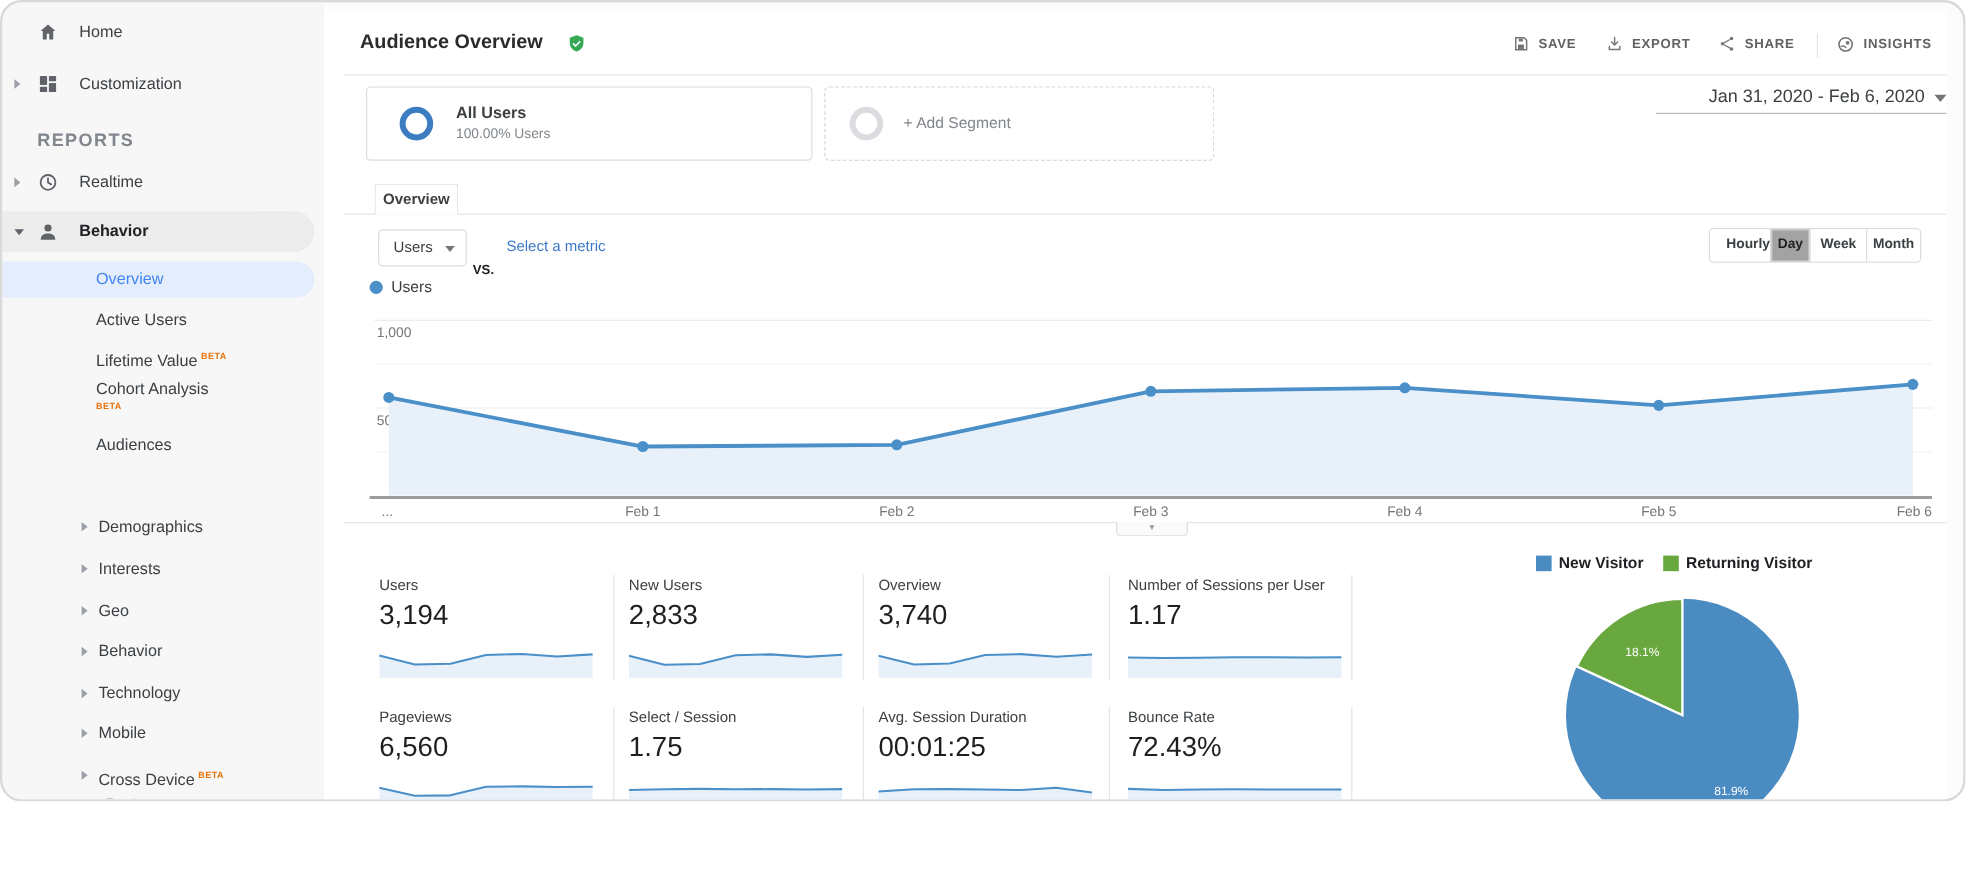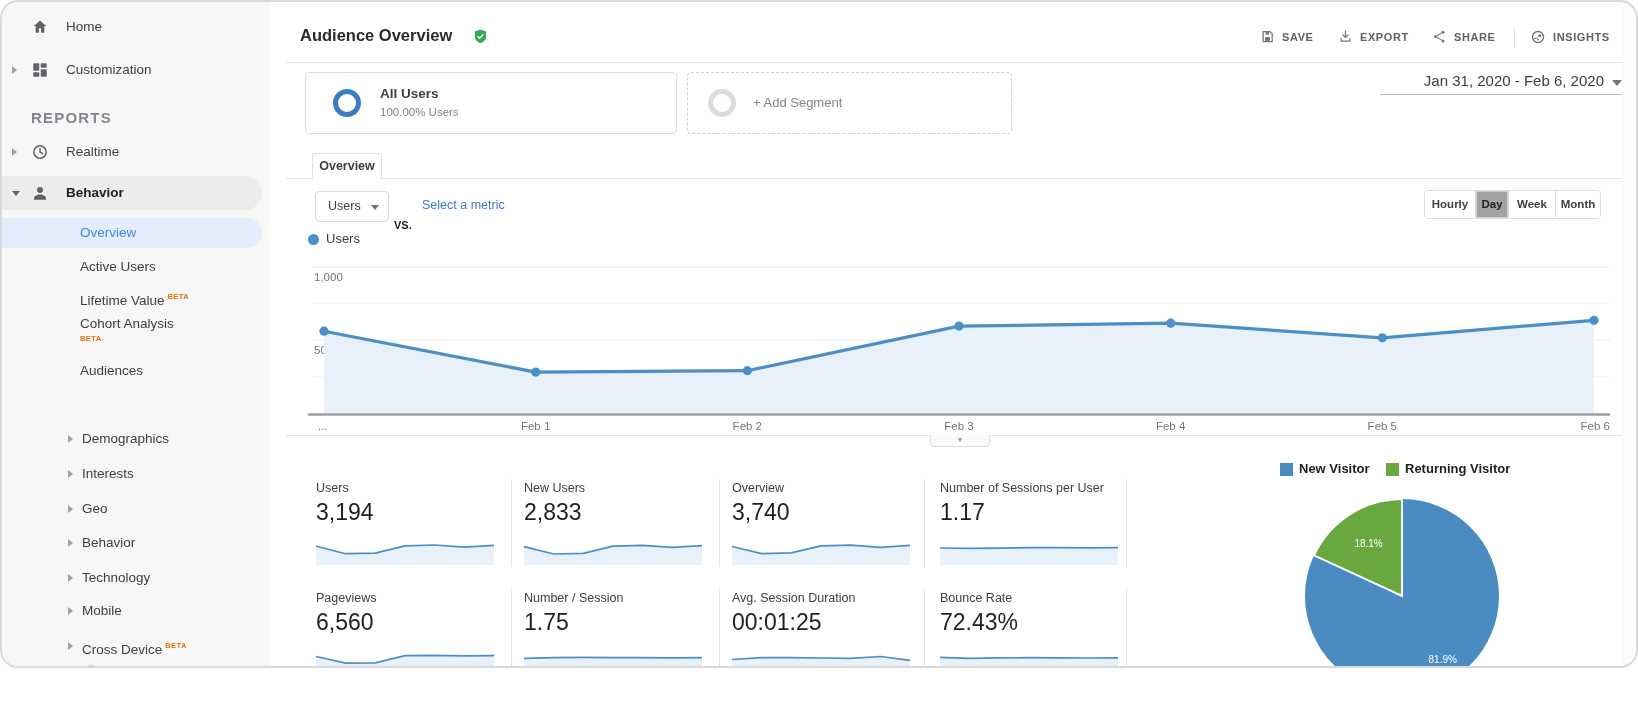--- a/index.html
+++ b/index.html
@@ -52,21 +52,21 @@
   .select-box { position:absolute; left:313px; top:189px; width:74px; height:31px; border:1px solid #dadce0;
                 border-radius:4px; background:#fff; font-size:12.5px; color:#3c4043; line-height:29px; padding-left:12px; }
   .select-caret { position:absolute; right:9px; top:13px; width:0; height:0; border-top:5px solid #757575;
                   border-left:4px solid transparent; border-right:4px solid transparent; }
   .vs { position:absolute; left:392px; top:197px; font-size:11px; font-weight:700; color:#202124;margin-top:20px; }
   .metric-link { position:absolute; left:420px; top:196px; font-size:12.5px; color:#3b78c8; }
   .granularity { position:absolute; left:1422px; top:188px; height:29px; display:flex;
                  border:1px solid #dadce0; border-radius:4px; overflow:hidden; }
   .gran-btn { height:27px; line-height:27px; text-align:center; font-size:11.5px; font-weight:700;
               color:#3c4043; background:#fff; border-left:1px solid #dadce0; }
-  .gran-btn:first-child { border-left:none; }
+  .gran-btn:first-child { border-left:none;text-align:right; }
   .gran-btn.active { background:#a3a3a3; color:#202124; box-shadow:inset 0 0 0 1px #cfcfcf; }
 
   
   .legend-dot { position:absolute; left:306px; top:232px; width:11px; height:11px; border-radius:50%; }
   .legend-label { position:absolute; left:324px; top:229px; font-size:13px; color:#3c4043; }
   .scrub-line { position:absolute; left:284px; top:433px; width:1336px; height:1px; background:#e3e3e3; }
   .scrub-tab { position:absolute; left:928px; top:433px; width:60px; height:12px; background:#fafafa;
                border:1px solid #ddd; border-top:none; border-radius:0 0 4px 4px; text-align:center;
                font-size:8px; color:#999; line-height:10px; }
 
@@ -343,21 +343,21 @@
   </div>
   <div class="mcard" style="left:314px;top:589px">
     <div class="mlabel">Pageviews</div>
     <div class="mvalue">6,560</div>
     <svg id="spark-4" width="178" height="26">
         <path d="M0,26 L0.0,7.5 L29.7,14.1 L59.3,13.8 L89.0,6.6 L118.7,6.3 L148.3,6.9 L178.0,6.6 L178,26 Z" fill="#e8f1f9"></path>
         <polyline points="0.0,7.5 29.7,14.1 59.3,13.8 89.0,6.6 118.7,6.3 148.3,6.9 178.0,6.6" fill="none" stroke="#4a8fc8" stroke-width="1.7" stroke-linejoin="round"></polyline>
       </svg>
   </div>
   <div class="mcard" style="left:522px;top:589px">
-    <div class="mlabel">Number / Session</div>
+    <div class="mlabel">Select / Session</div>
     <div class="mvalue">1.75</div>
     <svg id="spark-5" width="178" height="26">
         <path d="M0,26 L0.0,9.3 L29.7,8.7 L59.3,8.4 L89.0,8.7 L118.7,8.6 L148.3,8.9 L178.0,8.6 L178,26 Z" fill="#e8f1f9"></path>
         <polyline points="0.0,9.3 29.7,8.7 59.3,8.4 89.0,8.7 118.7,8.6 148.3,8.9 178.0,8.6" fill="none" stroke="#4a8fc8" stroke-width="1.7" stroke-linejoin="round"></polyline>
       </svg>
   </div>
   <div class="mcard" style="left:730px;top:589px">
     <div class="mlabel">Avg. Session Duration</div>
     <div class="mvalue">00:01:25</div>
     <svg id="spark-6" width="178" height="26">

